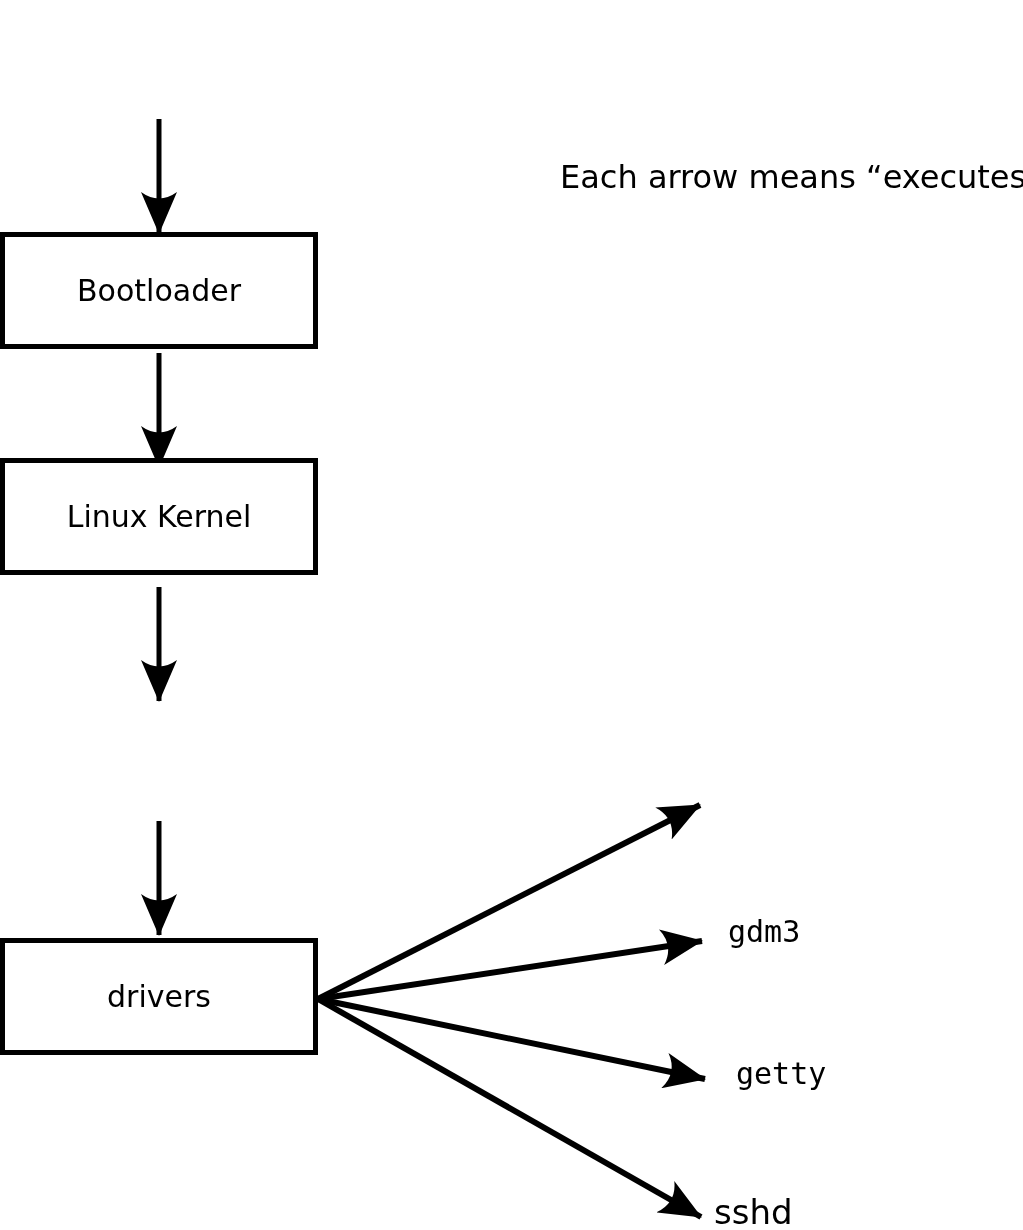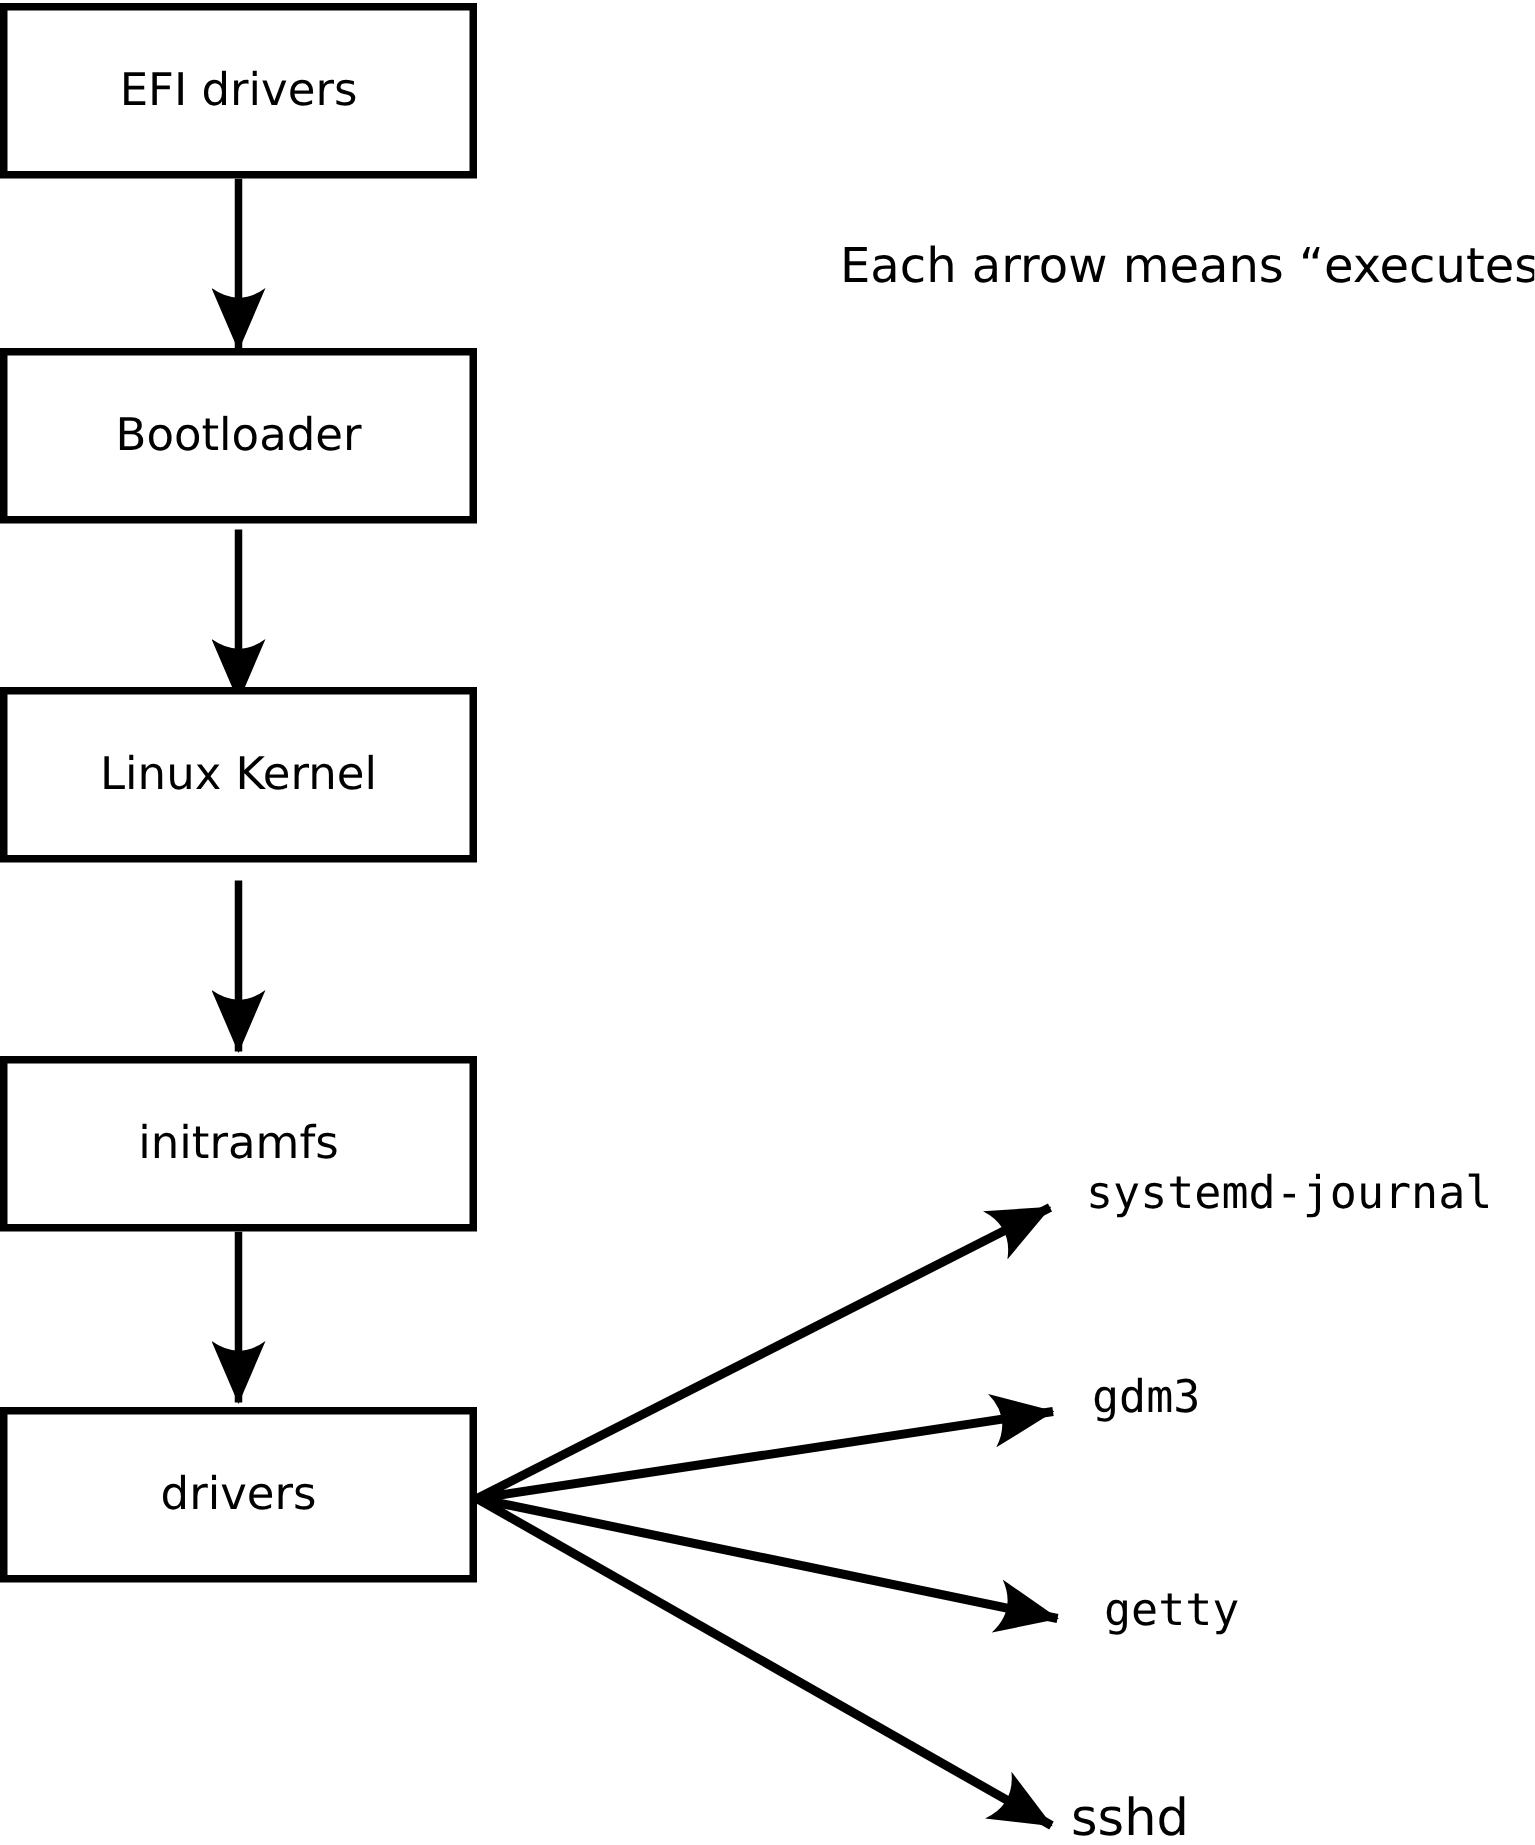--- a/index.html
+++ b/index.html
@@ -87,43 +87,36 @@
     <line x1="159" y1="353" x2="159" y2="467" stroke="#000000" stroke-width="5" marker-end="url(#ah)"></line>
     <line x1="159" y1="587" x2="159" y2="701" stroke="#000000" stroke-width="5" marker-end="url(#ah)"></line>
     <line x1="159" y1="821" x2="159" y2="935" stroke="#000000" stroke-width="5" marker-end="url(#ah)"></line>
 
     <line x1="318" y1="999" x2="700" y2="805" stroke="#000000" stroke-width="6" marker-end="url(#ah)"></line>
     <line x1="318" y1="999" x2="702" y2="941" stroke="#000000" stroke-width="6" marker-end="url(#ah)"></line>
     <line x1="318" y1="999" x2="705" y2="1079" stroke="#000000" stroke-width="6" marker-end="url(#ah)"></line>
     <line x1="318" y1="999" x2="701" y2="1217" stroke="#000000" stroke-width="6" marker-end="url(#ah)"></line>
   </svg>
 
-  <div class="node-box" id="box-efi-drivers">
-    <span class="node-label">EFI drivers</span>
-  </div>
 
   <div class="node-box" id="box-bootloader">
     <span class="node-label">Bootloader</span>
   </div>
 
   <div class="node-box" id="box-linux-kernel">
     <span class="node-label">Linux Kernel</span>
   </div>
 
-  <div class="node-box" id="box-initramfs">
-    <span class="node-label">initramfs</span>
-  </div>
 
   <div class="node-box" id="box-systemd">
     <span class="node-label">drivers</span>
   </div>
 
   <div id="diagram-note">Each arrow means “executes”.</div>
 
-  <div class="spawn-label" id="spawn-systemd-journal">systemd-journal</div>
 
   <div class="spawn-label" id="spawn-gdm3">gdm3</div>
 
   <div class="spawn-label" id="spawn-getty">getty</div>
 
   <div class="spawn-label" id="spawn-sshd">sshd</div>
 
 </div>
 
 </body></html>

